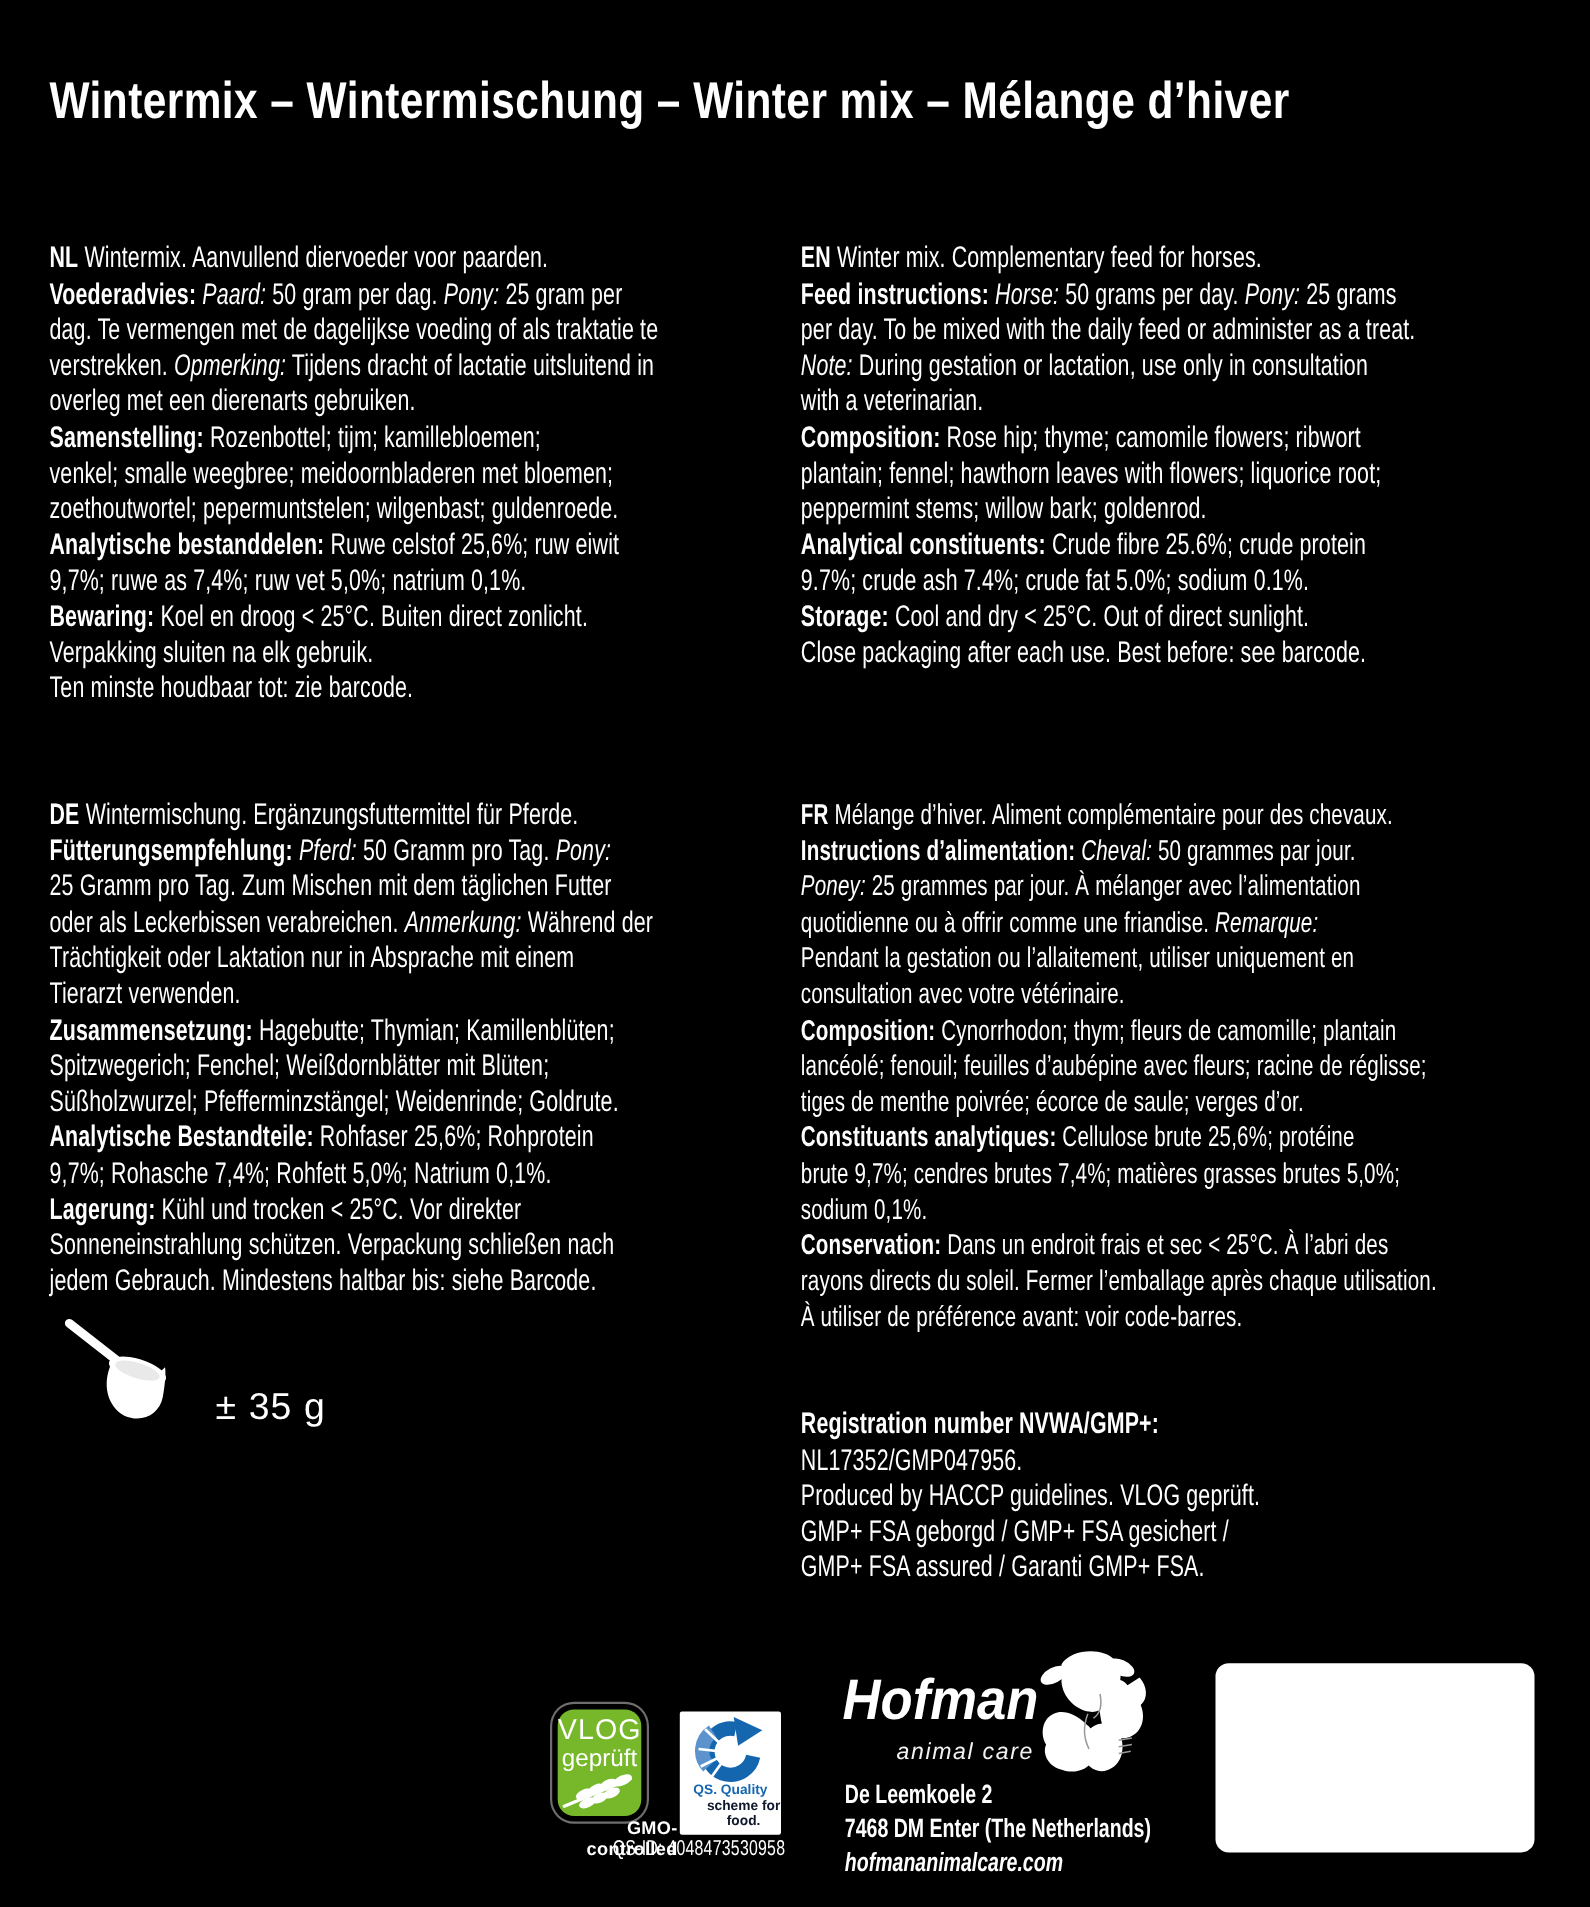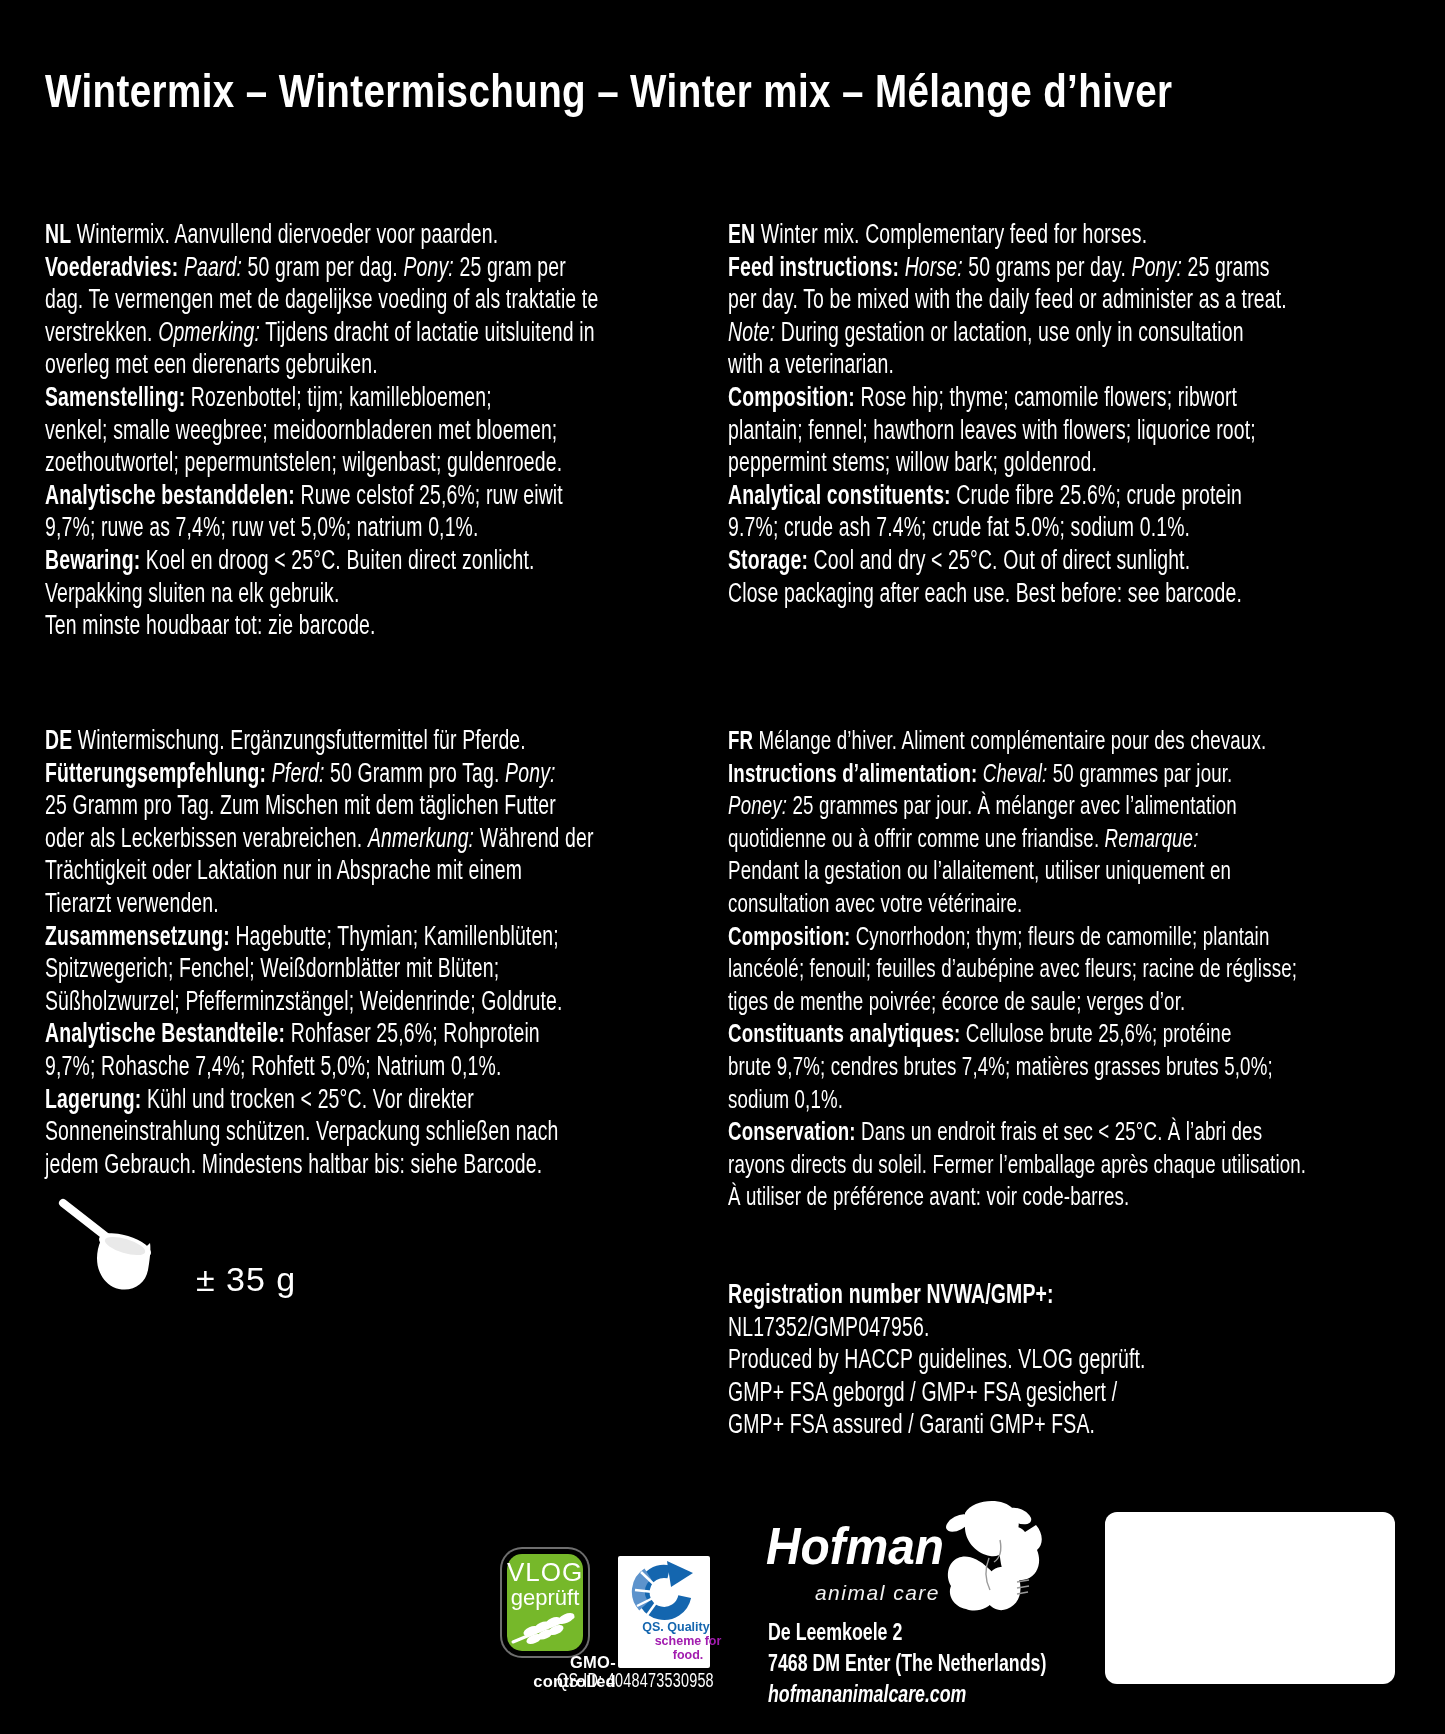--- a/index.html
+++ b/index.html
@@ -64,21 +64,21 @@
   .vlog-wheat{margin-top:0px;}
   .gmo-caption{
     position:absolute;left:488px;top:1653px;width:128px;
     text-align:right;font-size:16.5px;font-weight:bold;letter-spacing:0.3px;
   }
   .qs-box{
     position:absolute;left:618px;top:1556px;width:92px;height:112px;
     background:#fff;border-radius:2px;text-align:center;
   }
   .qs-caption{
-    position:absolute;left:12px;bottom:6px;width:100%;
+    position:absolute;left:0;bottom:6px;width:100%;
     font-size:12.5px;line-height:14px;font-weight:bold;
   }
   .qs-id{
     position:absolute;left:557px;top:1669px;
     font-size:19.5px;letter-spacing:0.3px;
     transform:scaleX(0.74);transform-origin:0 0;
     white-space:nowrap;
   }
   .barcode-box{
     position:absolute;left:1105px;top:1512px;width:290px;height:172px;
@@ -134,21 +134,21 @@
     <g stroke="#fff" stroke-width="2.5">
       <path d="M32 33 L14 58"></path>
       <path d="M32 33 L6 46"></path>
       <path d="M32 33 L4 30"></path>
       <path d="M32 33 L10 12"></path>
     </g>
     <polygon points="36,1 62,13 40,27" fill="#1466af"></polygon>
   </svg>
   <div class="qs-caption">
     <div style="color: rgb(20, 102, 175);">QS. Quality</div>
-    <div style="color: #a21caf; padding-left: 24px;">scheme for food.</div>
+    <div style="color: #0f172a; padding-left: 24px;">scheme for food.</div>
   </div>
 </div>
 <div class="qs-id">QS-ID: 4048473530958</div>
 
 <div class="brand-name">Hofman</div>
 <div class="brand-tagline">animal care</div>
 <svg class="brand-animals" width="100" height="120" viewBox="0 0 100 120">
   <g fill="#fff">
     <ellipse cx="13" cy="27" rx="13" ry="7" transform="rotate(-28 13 27)"></ellipse>
     <ellipse cx="74" cy="20" rx="13" ry="7" transform="rotate(24 74 20)"></ellipse>

